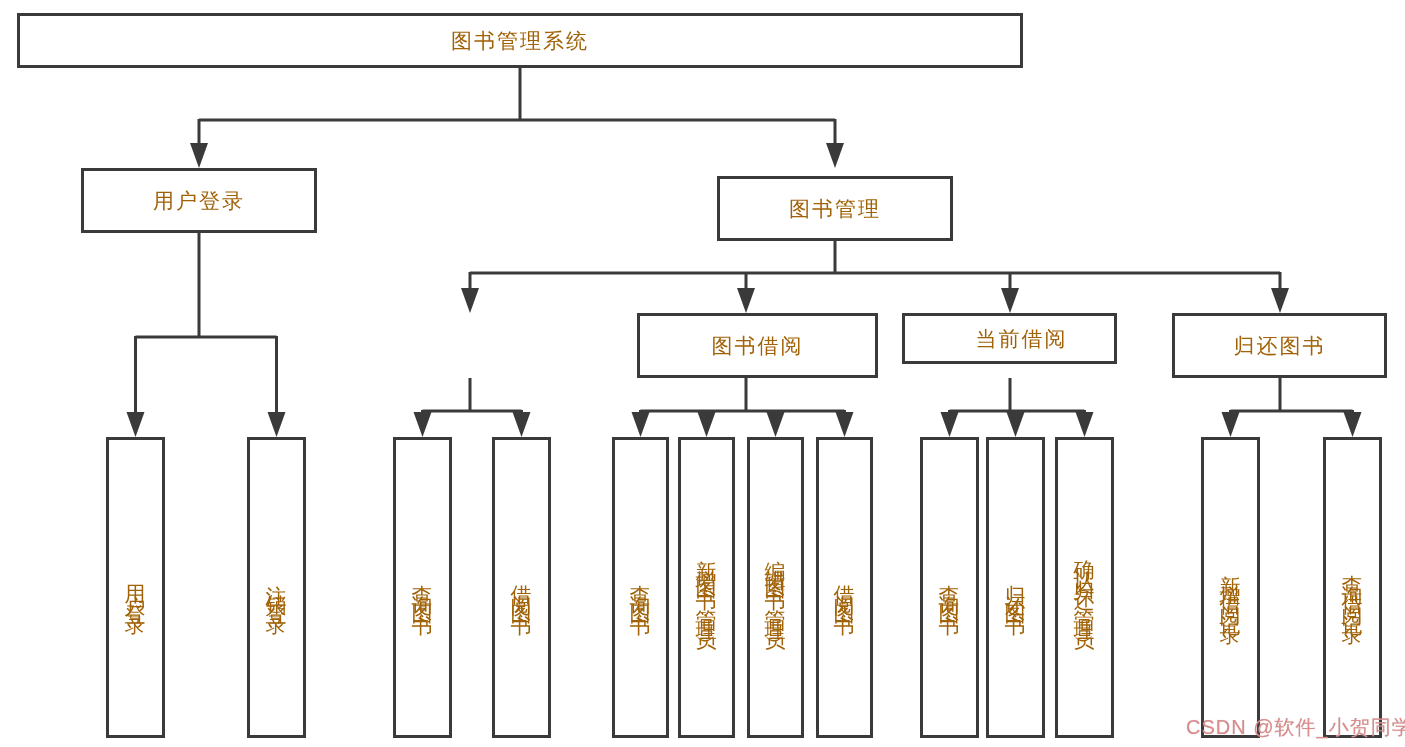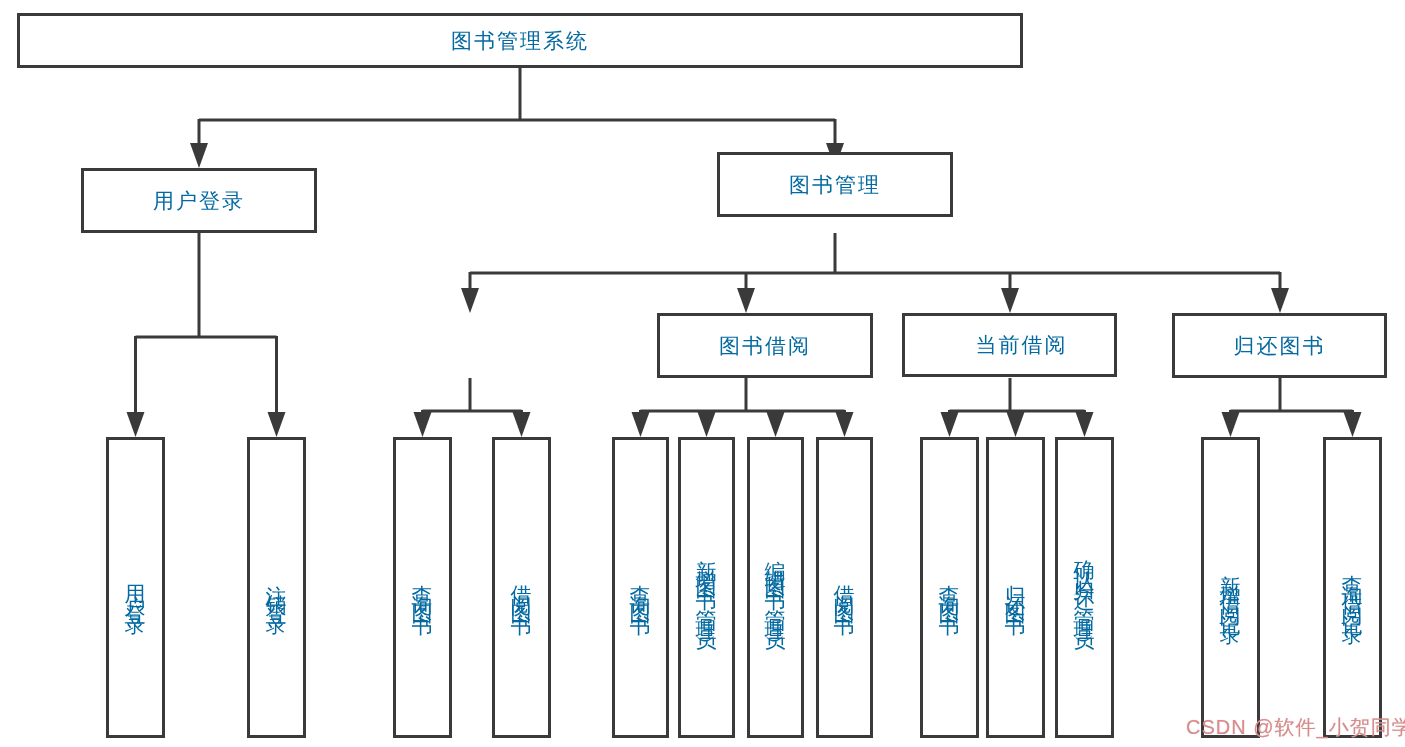--- a/index.html
+++ b/index.html
@@ -18,21 +18,21 @@
     pointer-events: none;
   }
   .node {
     position: absolute;
     box-sizing: border-box;
     background: #ffffff;
     border: 3px solid #3a3a3a;
     display: flex;
     align-items: center;
     justify-content: center;
-    color: #0369a1;
+    color: #a16207;
   }
   .h-node span {
     font-size: 21px;
     letter-spacing: 2px;
     white-space: nowrap;
   }
   .v-node span {
     writing-mode: vertical-rl;
     text-orientation: mixed;
     font-size: 21px;
@@ -99,28 +99,28 @@
     </g>
   </svg>
 
   <div class="node h-node" style="left:17px; top:13px; width:1006px; height:55px;">
     <span>图书管理系统</span>
   </div>
 
   <div class="node h-node" style="left:81px; top:168px; width:236px; height:65px;">
     <span>用户登录</span>
   </div>
-  <div class="node h-node" style="left:717px; top:152px; width:236px; height:65px;">
+  <div class="node h-node" style="left:717px; top:176px; width:236px; height:65px;">
     <span>图书管理</span>
   </div>
 
-  <div class="node h-node" style="left:657px; top:313px; width:216px; height:65px;">
+  <div class="node h-node" style="left:637px; top:313px; width:241px; height:65px;">
     <span>图书借阅</span>
   </div>
-  <div class="node h-node" style="left:902px; top:313px; width:215px; height:64px;padding-left:24px;">
+  <div class="node h-node" style="left:902px; top:313px; width:215px; height:51px;padding-left:24px;">
     <span>当前借阅</span>
   </div>
   <div class="node h-node" style="left:1172px; top:313px; width:215px; height:65px;">
     <span>归还图书</span>
   </div>
 
   <div class="node v-node" style="left:106px; top:437px; width:59px; height:301px;">
     <span>用户登录</span>
   </div>
   <div class="node v-node" style="left:247px; top:437px; width:59px; height:301px;">

